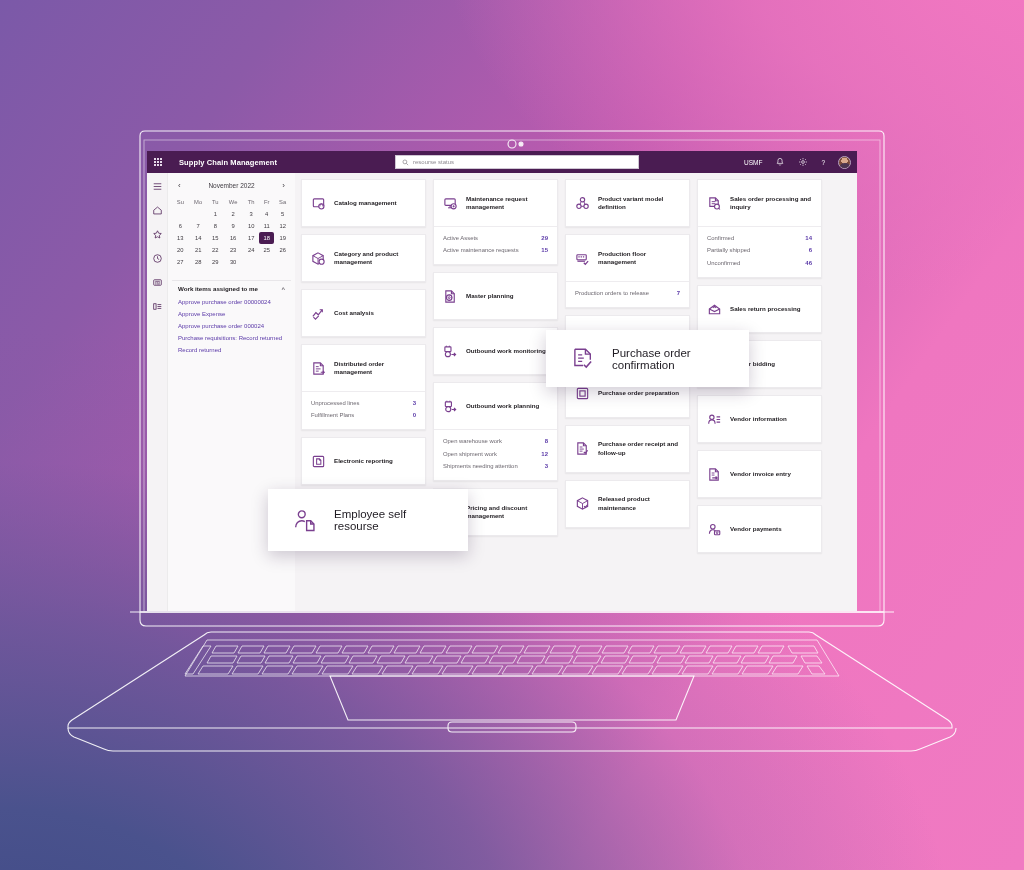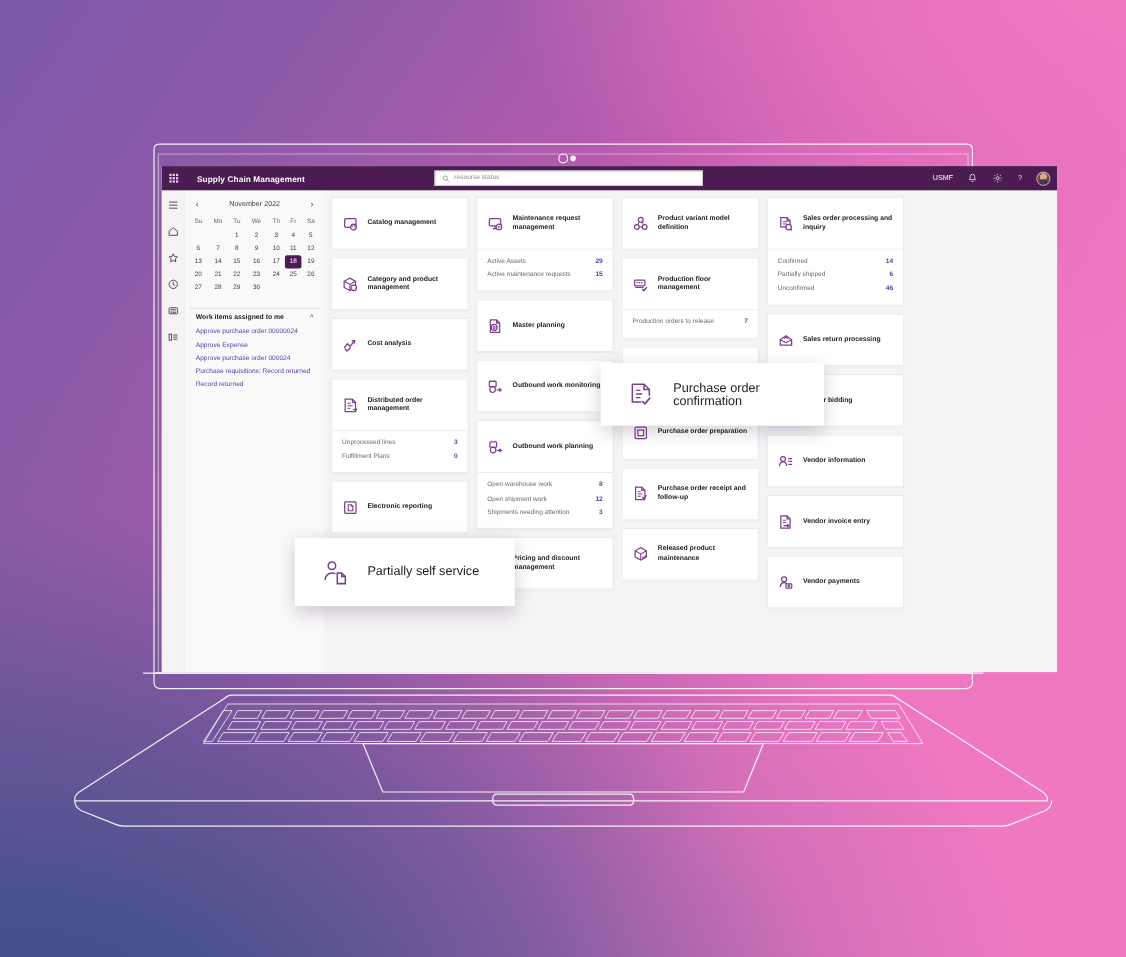--- a/index.html
+++ b/index.html
@@ -16,21 +16,21 @@
       radial-gradient(120% 95% at 0% 112%, #3f4a86 0%, #4a528d 20%, rgba(95,85,150,0.75) 42%, rgba(130,90,165,0.25) 62%, rgba(0,0,0,0) 78%),
       radial-gradient(95% 70% at 102% -8%, #f579c2 0%, rgba(238,118,192,0.75) 32%, rgba(0,0,0,0) 62%);
     pointer-events: none;
   }
 
   
   #laptop { position: absolute; left: 0; top: 0; width: 1024px; height: 870px; }
 
   
   #screen {
-    position: absolute; left: 147px; top: 151px; width: 814px; height: 460px;
+    position: absolute; left: 147px; top: 151px; width: 710px; height: 460px;
     background: #f5f3f5; overflow: hidden;
   }
 
   
   .app-header {
     height: 22px; background: #4a1c52; display: flex; align-items: center;
     position: relative;
   }
   .waffle {
     width: 22px; height: 22px; display: flex; align-items: center; justify-content: center;
@@ -672,14 +672,14 @@
   <span class="c-lb">Purchase order confirmation</span>
 </div>
 
 <div class="callout" id="callout-ess">
   <svg class="c-ic" viewBox="0 0 32 32">
     <circle cx="12" cy="9" r="4.2" fill="none" stroke="currentColor" stroke-width="1.7"></circle>
     <path d="M4.5 25c0-4.8 3.4-8 7.5-8 1.4 0 2.7.4 3.8 1" fill="none" stroke="currentColor" stroke-width="1.7"></path>
     <path d="M18 17h5l4 4v8h-9z" fill="none" stroke="currentColor" stroke-width="1.7"></path>
     <path d="M23 17v4h4" fill="none" stroke="currentColor" stroke-width="1.7"></path>
   </svg>
-  <span class="c-lb">Partially self service</span>
+  <span class="c-lb">Employee self resourse</span>
 </div>
 
 </body></html>

